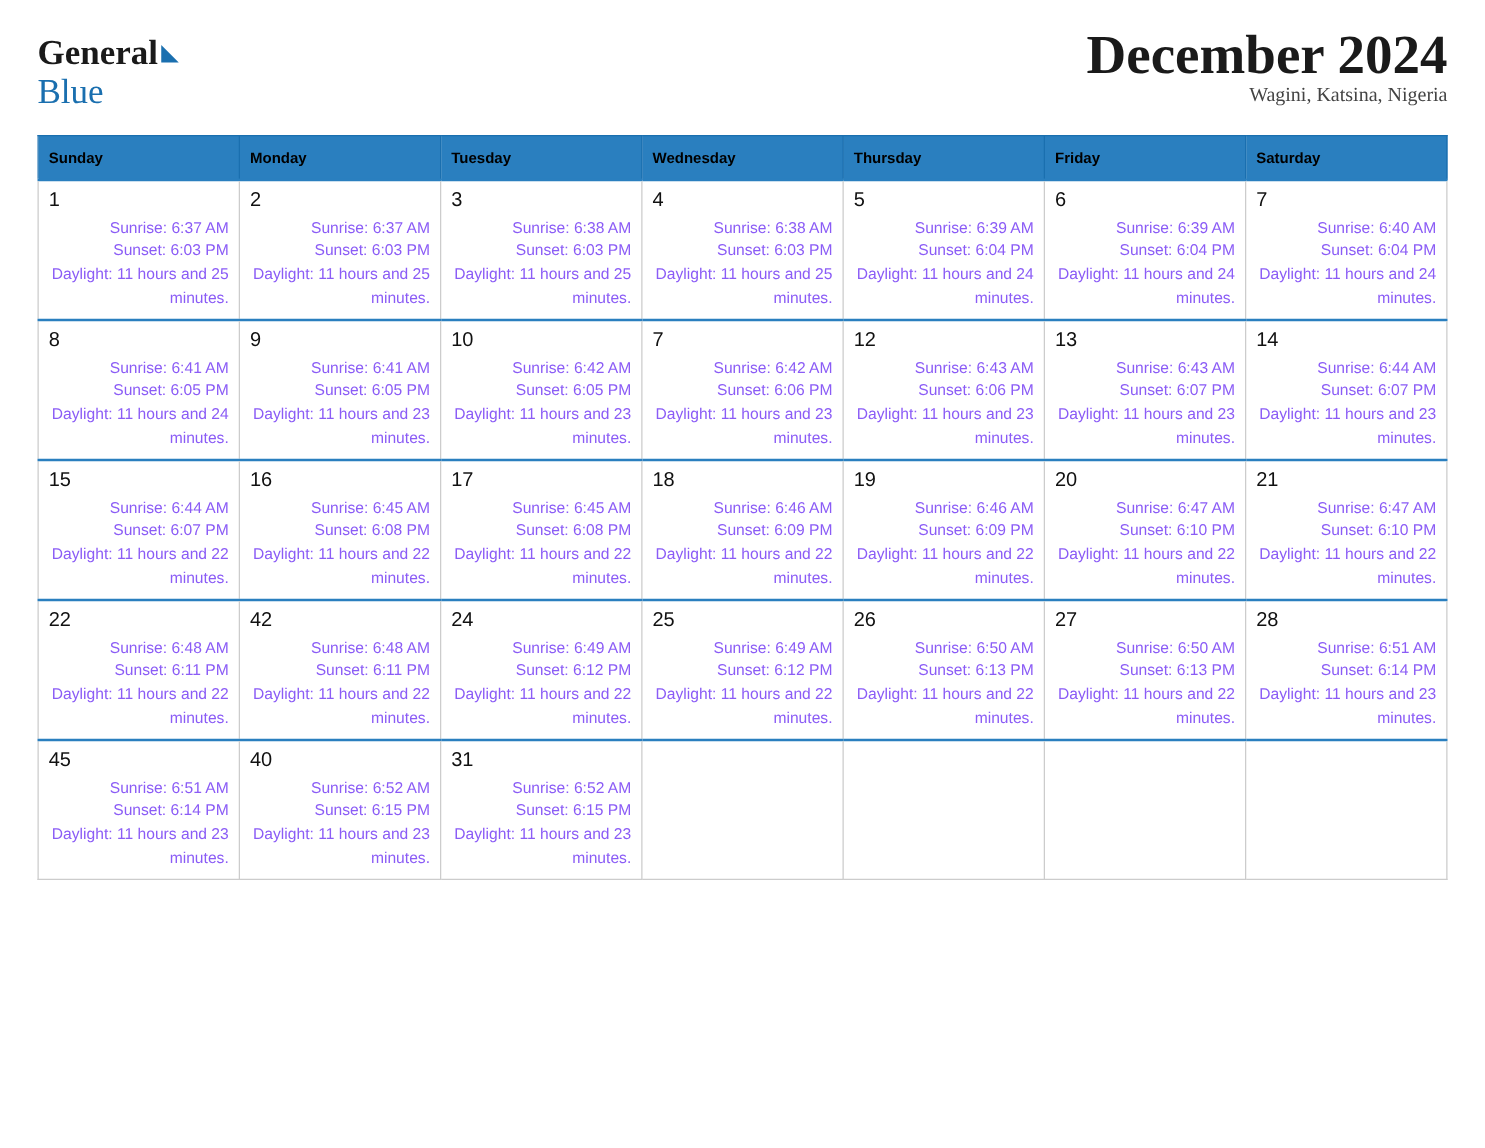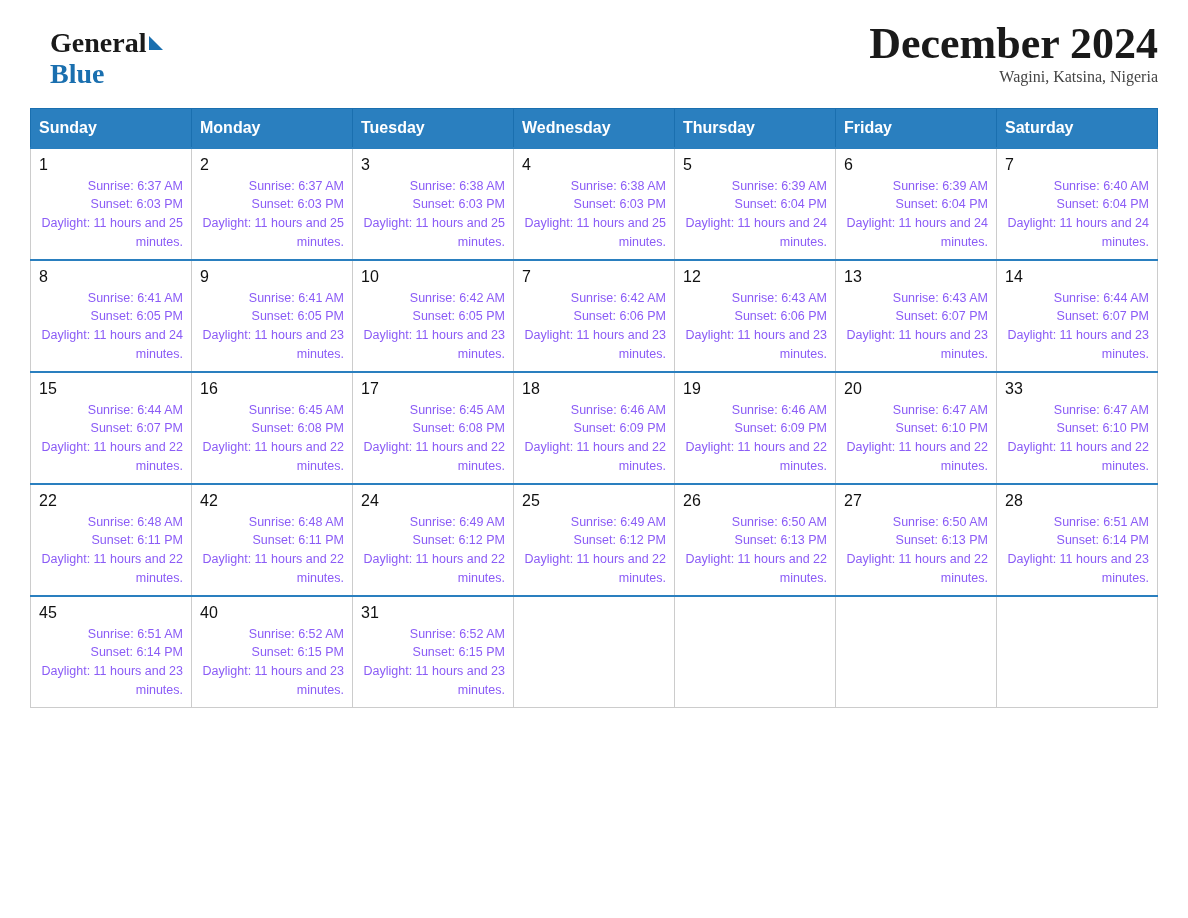--- a/index.html
+++ b/index.html
@@ -8,21 +8,20 @@
       background: #fff;
       padding: 20px 30px;
       width: 1188px;
       min-height: 918px;
     }
     .header-area {
       display: flex;
       justify-content: space-between;
       align-items: flex-start;
       margin-bottom: 18px;
-      margin-left: 20px;
     }
     .logo {
       display: flex;
       align-items: center;
       margin-top: 8px;
     }
     .title-area {
       text-align: right;
     }
     .month-title {
@@ -37,22 +36,22 @@
       color: #444;
       font-family: Georgia, serif;
     }
     .calendar-table {
       width: 100%;
       border-collapse: collapse;
       table-layout: fixed;
     }
     .calendar-table th {
       background-color: #2a7fbf;
-      color: #ffffff;
-      font-size: 16px;
+      color: #000000;
+      font-size: 12px;
       font-weight: bold;
       padding: 10px 8px;
       text-align: left;
       border: 1px solid #1a6faf;
     }
     .calendar-table td {
       border: 1px solid #ccc;
       vertical-align: top;
       padding: 7px 8px;
       font-size: 13px;
@@ -85,21 +84,21 @@
 </head>
 <body>
 
 <div class="header-area">
   <div class="logo">
     <div style="display:flex; flex-direction:column; line-height:1.1;">
       <div style="display:flex; align-items:center;">
         <span style="font-size:28px; font-weight:bold; color:#1a1a1a; font-family:Georgia,serif;">General</span>
         <div style="width:0;height:0;border-left:14px solid #1a6faf;border-top:14px solid transparent;border-bottom:0px solid transparent;margin-left:3px;margin-top:0px;"></div>
       </div>
-      <span style="font-size:28px; font-weight:bold; color:#1a6faf; font-family:Georgia,serif; margin-left:0;">Blue</span>
+      <span style="font-size:28px; font-weight:normal; color:#1a6faf; font-family:Georgia,serif; margin-left:0;">Blue</span>
     </div>
   </div>
   <div class="title-area">
     <div class="month-title">December 2024</div>
     <div class="location-title">Wagini, Katsina, Nigeria</div>
   </div>
 </div>
 
 <table class="calendar-table">
   <thead>
@@ -273,21 +272,21 @@
       </td>
         <td>
         <span class="day-number">20</span>
         <div class="day-info">
           Sunrise: 6:47 AM<br>
           Sunset: 6:10 PM<br>
           Daylight: 11 hours and 22 minutes.
         </div>
       </td>
         <td>
-        <span class="day-number">33</span>
+        <span class="day-number">21</span>
         <div class="day-info">
           Sunrise: 6:47 AM<br>
           Sunset: 6:10 PM<br>
           Daylight: 11 hours and 22 minutes.
         </div>
       </td>
       </tr>
       <tr>
         <td>
         <span class="day-number">22</span>

